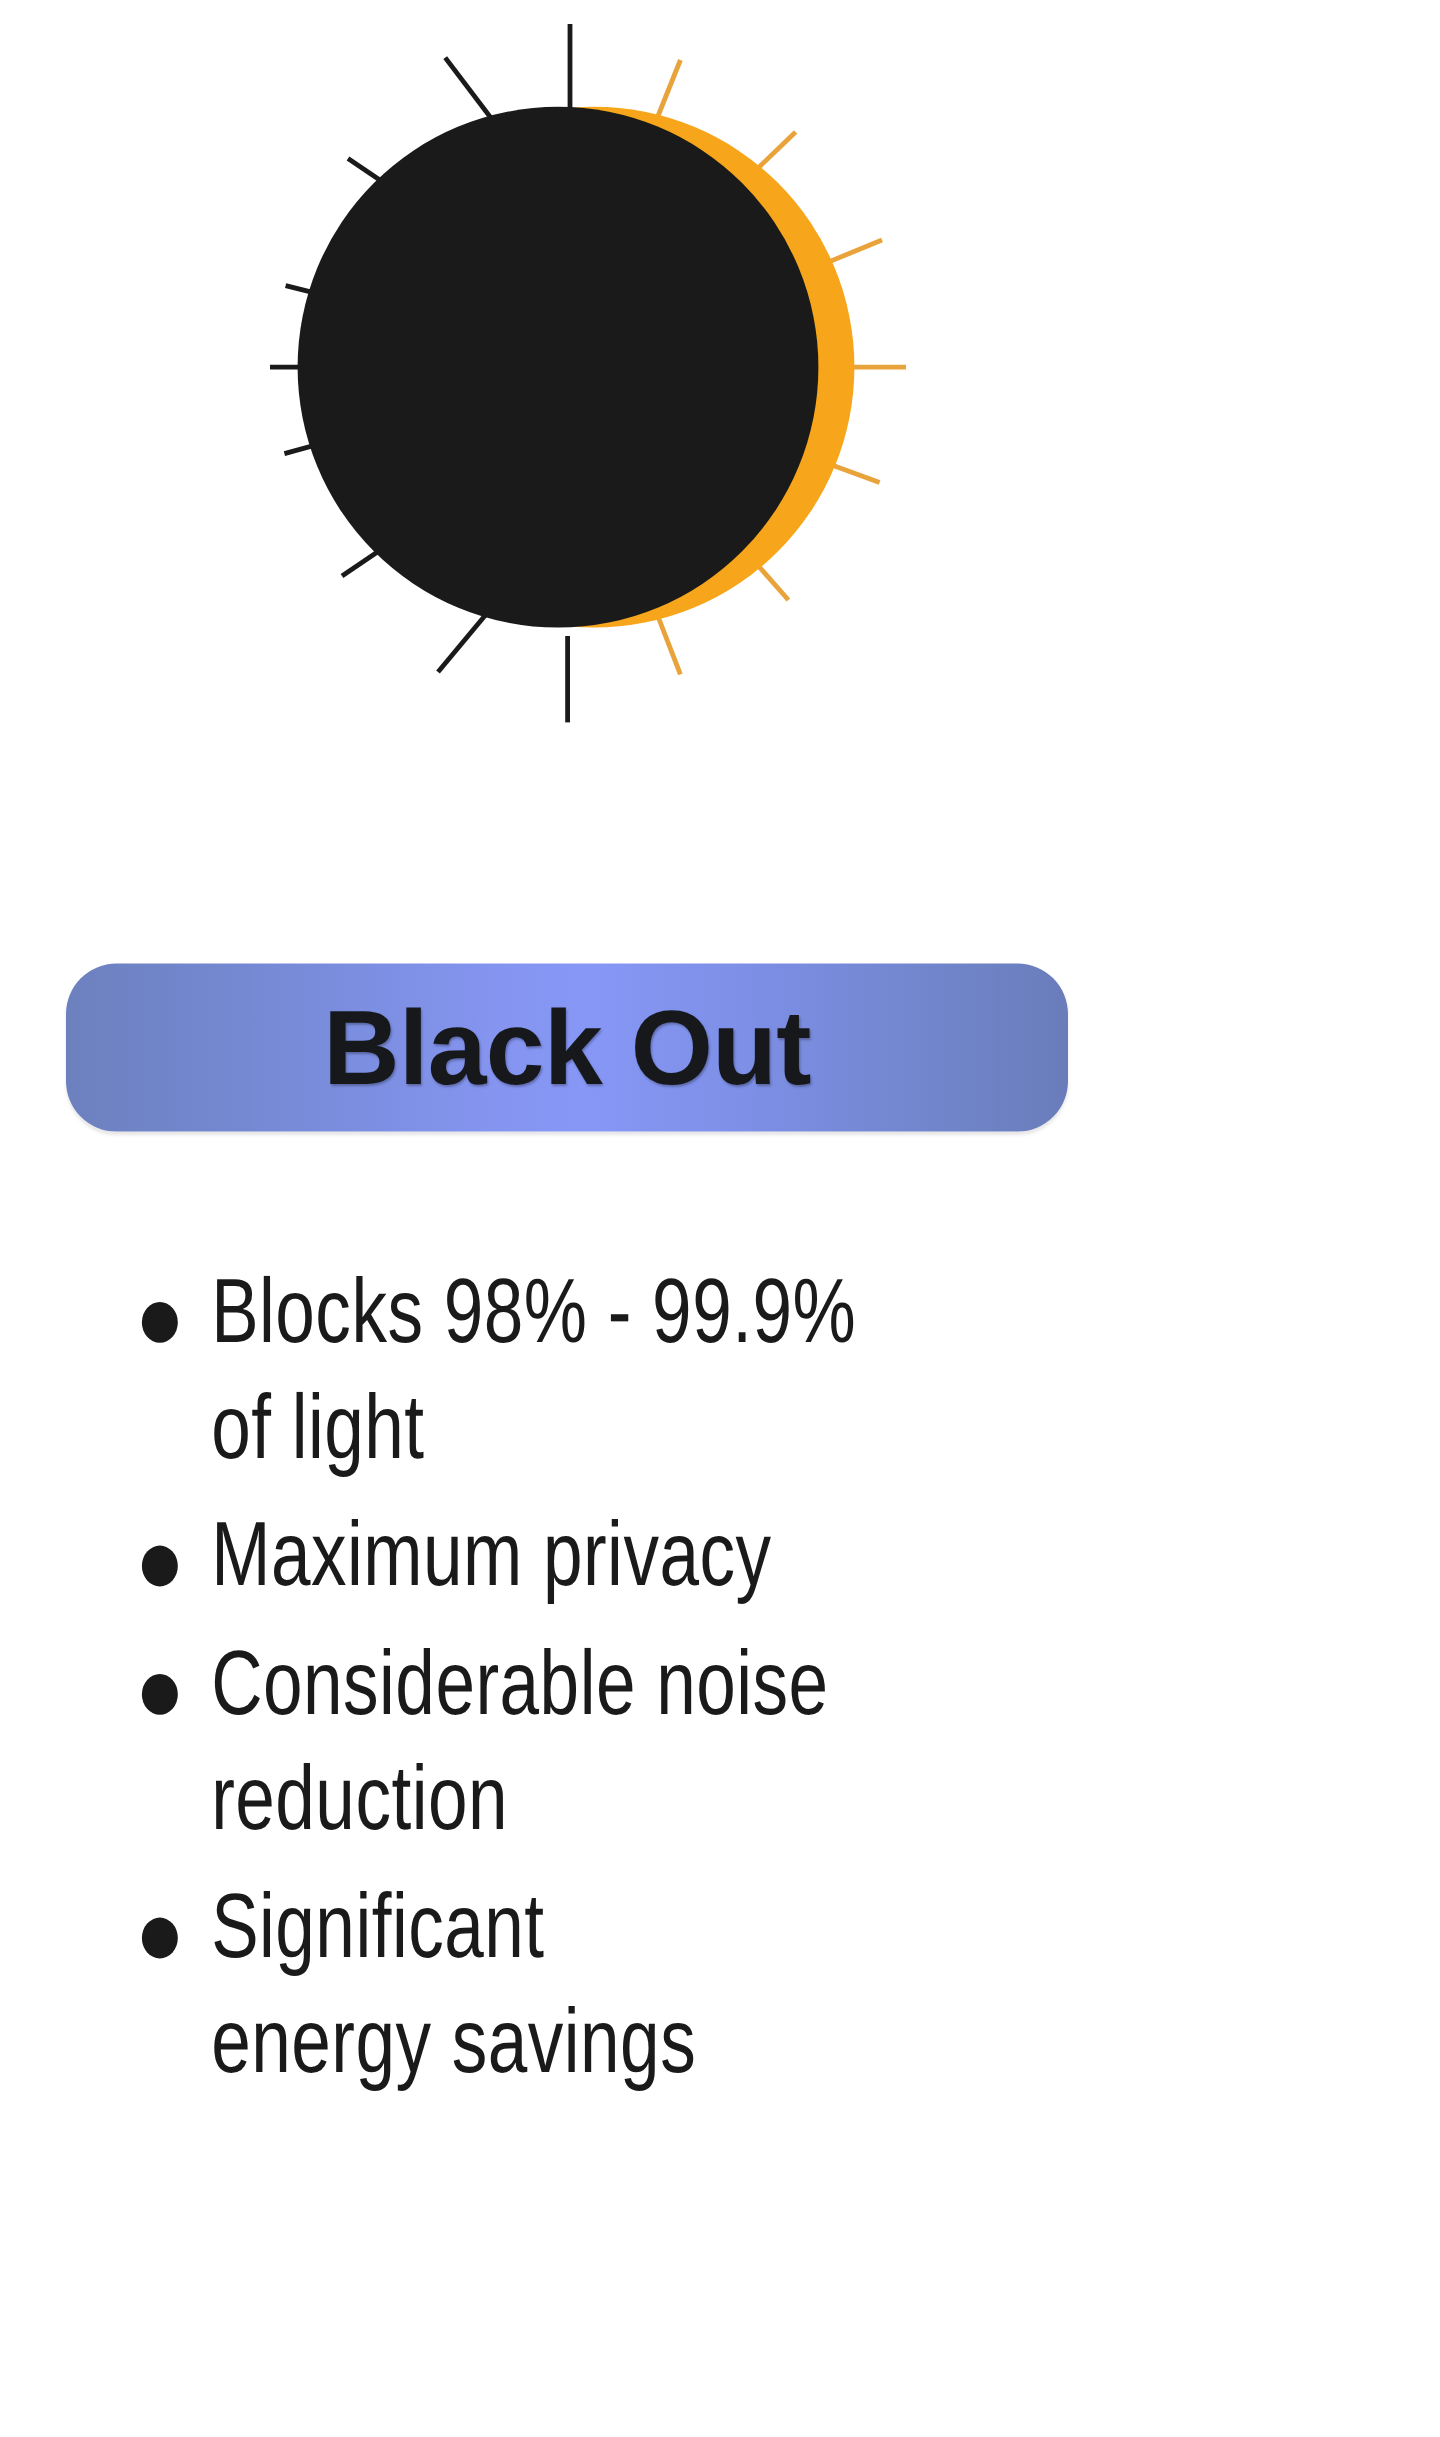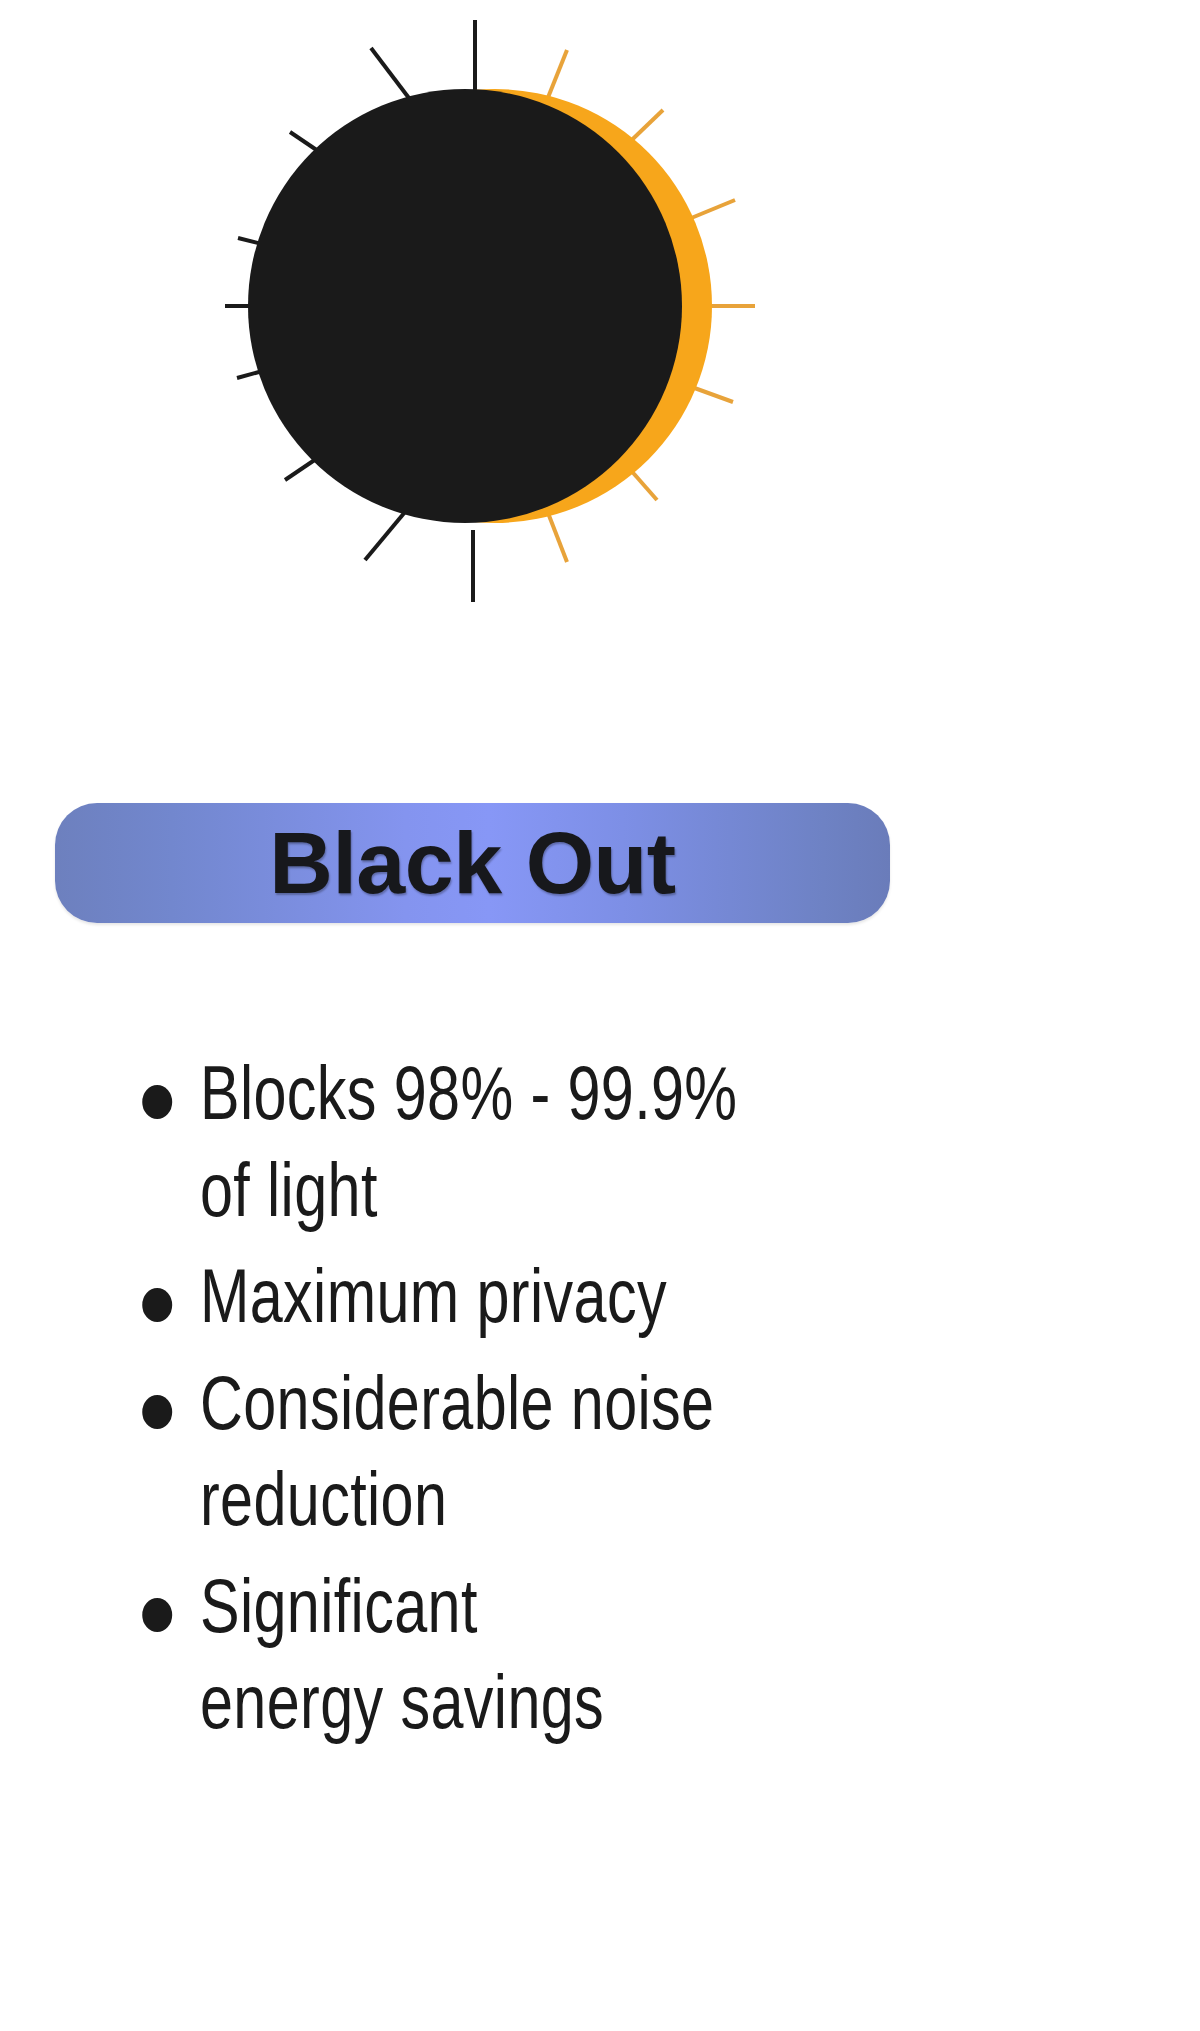--- a/index.html
+++ b/index.html
@@ -37,21 +37,21 @@
     width: 800px;
     height: 620px;
   }
 
   
   .banner {
     position: absolute;
     left: 55px;
     top: 803px;
     width: 835px;
-    height: 120px;
+    height: 140px;
     border-radius: 42px;
     background: linear-gradient(90deg,
                 #6d80be 0%,
                 #7287ce 14%,
                 #8494ef 42%,
                 #8797f6 52%,
                 #7d8fe6 68%,
                 #6e82c4 92%,
                 #6a7cba 100%);
     box-shadow: 0 2px 3px rgba(0,0,0,0.10);
@@ -66,21 +66,21 @@
     line-height: 1;
     color: #17181c;
     letter-spacing: -0.5px;
     text-shadow: 1px 2px 2px rgba(0,0,0,0.28);
     white-space: nowrap;
   }
 
   
   .features {
     position: absolute;
-    left: 136px;
+    left: 112px;
     top: 1045px;
     width: 960px;
     list-style: none;
     margin: 0;
     padding: 0;
   }
   .feature-item {
     position: relative;
     padding-left: 82px;
     margin: 0 0 10px 0;

